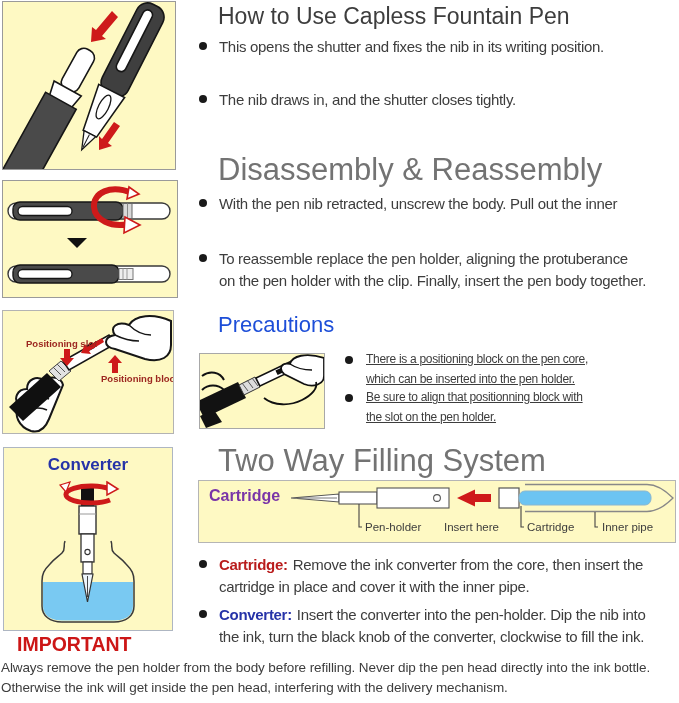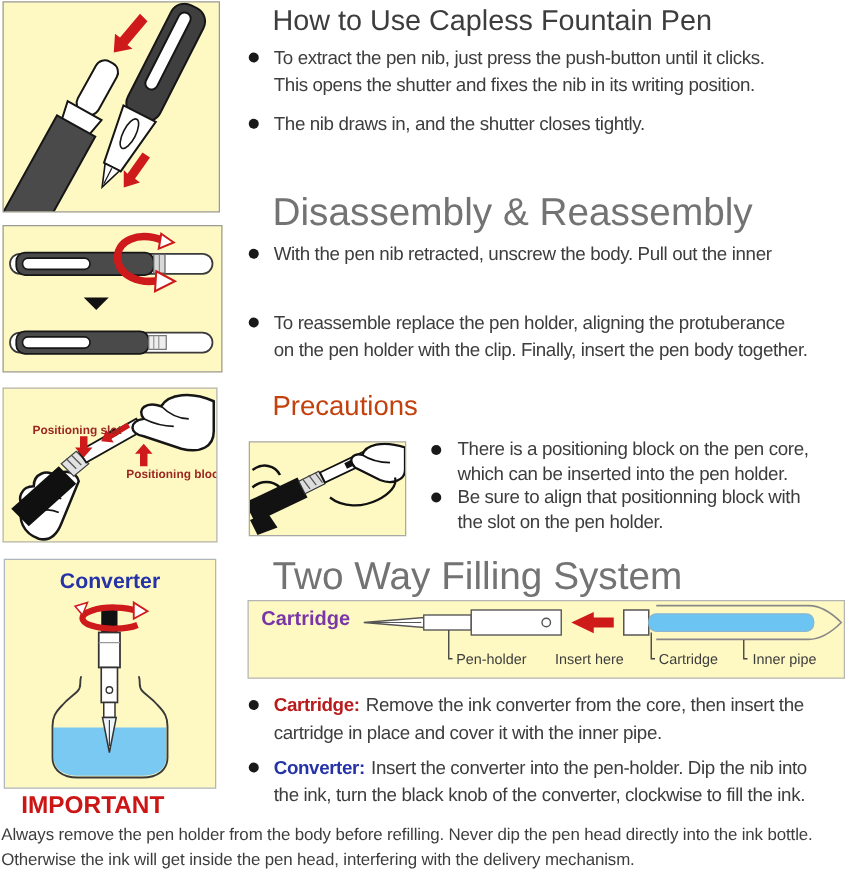--- a/index.html
+++ b/index.html
@@ -9,24 +9,24 @@
   }
   .ibox{position:absolute;background:#fef9c3;box-sizing:border-box;}
   .b1{left:2px;top:1px;width:174px;height:169px;border:1px solid #9a9a9a;}
   .b2{left:2px;top:180px;width:176px;height:118px;border:1px solid #9a9a9a;}
   .b3{left:2px;top:310px;width:172px;height:124px;border:1px solid #b3b3b3;}
   .b4{left:3px;top:447px;width:170px;height:184px;border:1px solid #aeb6c2;}
   .minibox{left:199px;top:353px;width:126px;height:76px;border:1px solid #a8a8a8;}
   .cartbox{left:198px;top:480px;width:478px;height:63px;border:1px solid #b5b5b5;}
   .h-main{position:absolute;left:218px;top:3px;font-size:23px;color:#3d3d3d;letter-spacing:0;white-space:nowrap;}
   .h-sec{position:absolute;font-size:31px;color:#737373;white-space:nowrap;}
-  .h-red{position:absolute;font-size:22px;color:#c2410c;white-space:nowrap;}
+  .h-red{position:absolute;font-size:22px;color:#1d4ed8;white-space:nowrap;}
   .dot{position:absolute;width:8px;height:8px;border-radius:50%;background:#191919;}
   .btext{position:absolute;font-size:15px;line-height:21.5px;letter-spacing:-0.3px;color:#3d3d3d;white-space:nowrap;}
-  .btext.small{font-size:15px;line-height:19.5px;}
+  .btext.small{font-size:12px;line-height:19.5px;text-decoration:underline;}
   .lbl{font-weight:bold;margin-right:5px;}
   .purple{color:#b91c1c;}
   .blue{color:#2633a8;}
   .cart-heading{position:absolute;left:10px;top:6px;font-size:16px;font-weight:bold;color:#7a35a8;}
   .conv-title{position:absolute;left:0;top:7px;width:100%;text-align:center;font-size:17px;font-weight:bold;color:#2633a8;}
   .important-title{position:absolute;left:1px;top:633px;font-size:19.5px;font-weight:bold;color:#cc1616;letter-spacing:0;padding-left:16px;}
   .para-line{position:absolute;left:1px;font-size:13.5px;letter-spacing:-0.1px;color:#3d3d3d;white-space:nowrap;}
   svg{display:block;}
   svg text{font-family:"Liberation Sans",sans-serif;}
   .poslabel{font-size:9.5px;font-weight:bold;fill:#9c2720;}
@@ -125,21 +125,20 @@
       <circle cx="83.5" cy="104" r="2.6" fill="#fff" stroke="#333" stroke-width="1.1"></circle>
       <rect x="79" y="114" width="9" height="12" fill="#fff" stroke="#333" stroke-width="1.2"></rect>
       <polygon points="78,126 89,126 83.5,154" fill="#eef6fb" stroke="#333" stroke-width="1.2"></polygon>
       <line x1="83.5" y1="128" x2="83.5" y2="149" stroke="#333" stroke-width="0.9"></line>
     </svg>
   </div>
 
   <div class="h-main">How to Use Capless Fountain Pen</div>
   <span class="dot" style="left:199px;top:42px"></span>
   <div class="btext" style="left:219px;top:36px">
-    <div>To extract the pen nib, just press the push-button until it clicks.</div>
     <div>This opens the shutter and fixes the nib in its writing position.</div>
   </div>
   <span class="dot" style="left:199px;top:95px"></span>
   <div class="btext" style="left:219px;top:89px">
     <div>The nib draws in, and the shutter closes tightly.</div>
   </div>
 
   <div class="h-sec" style="left:218px;top:152px">Disassembly &amp; Reassembly</div>
   <span class="dot" style="left:199px;top:199px"></span>
   <div class="btext" style="left:219px;top:193px">

